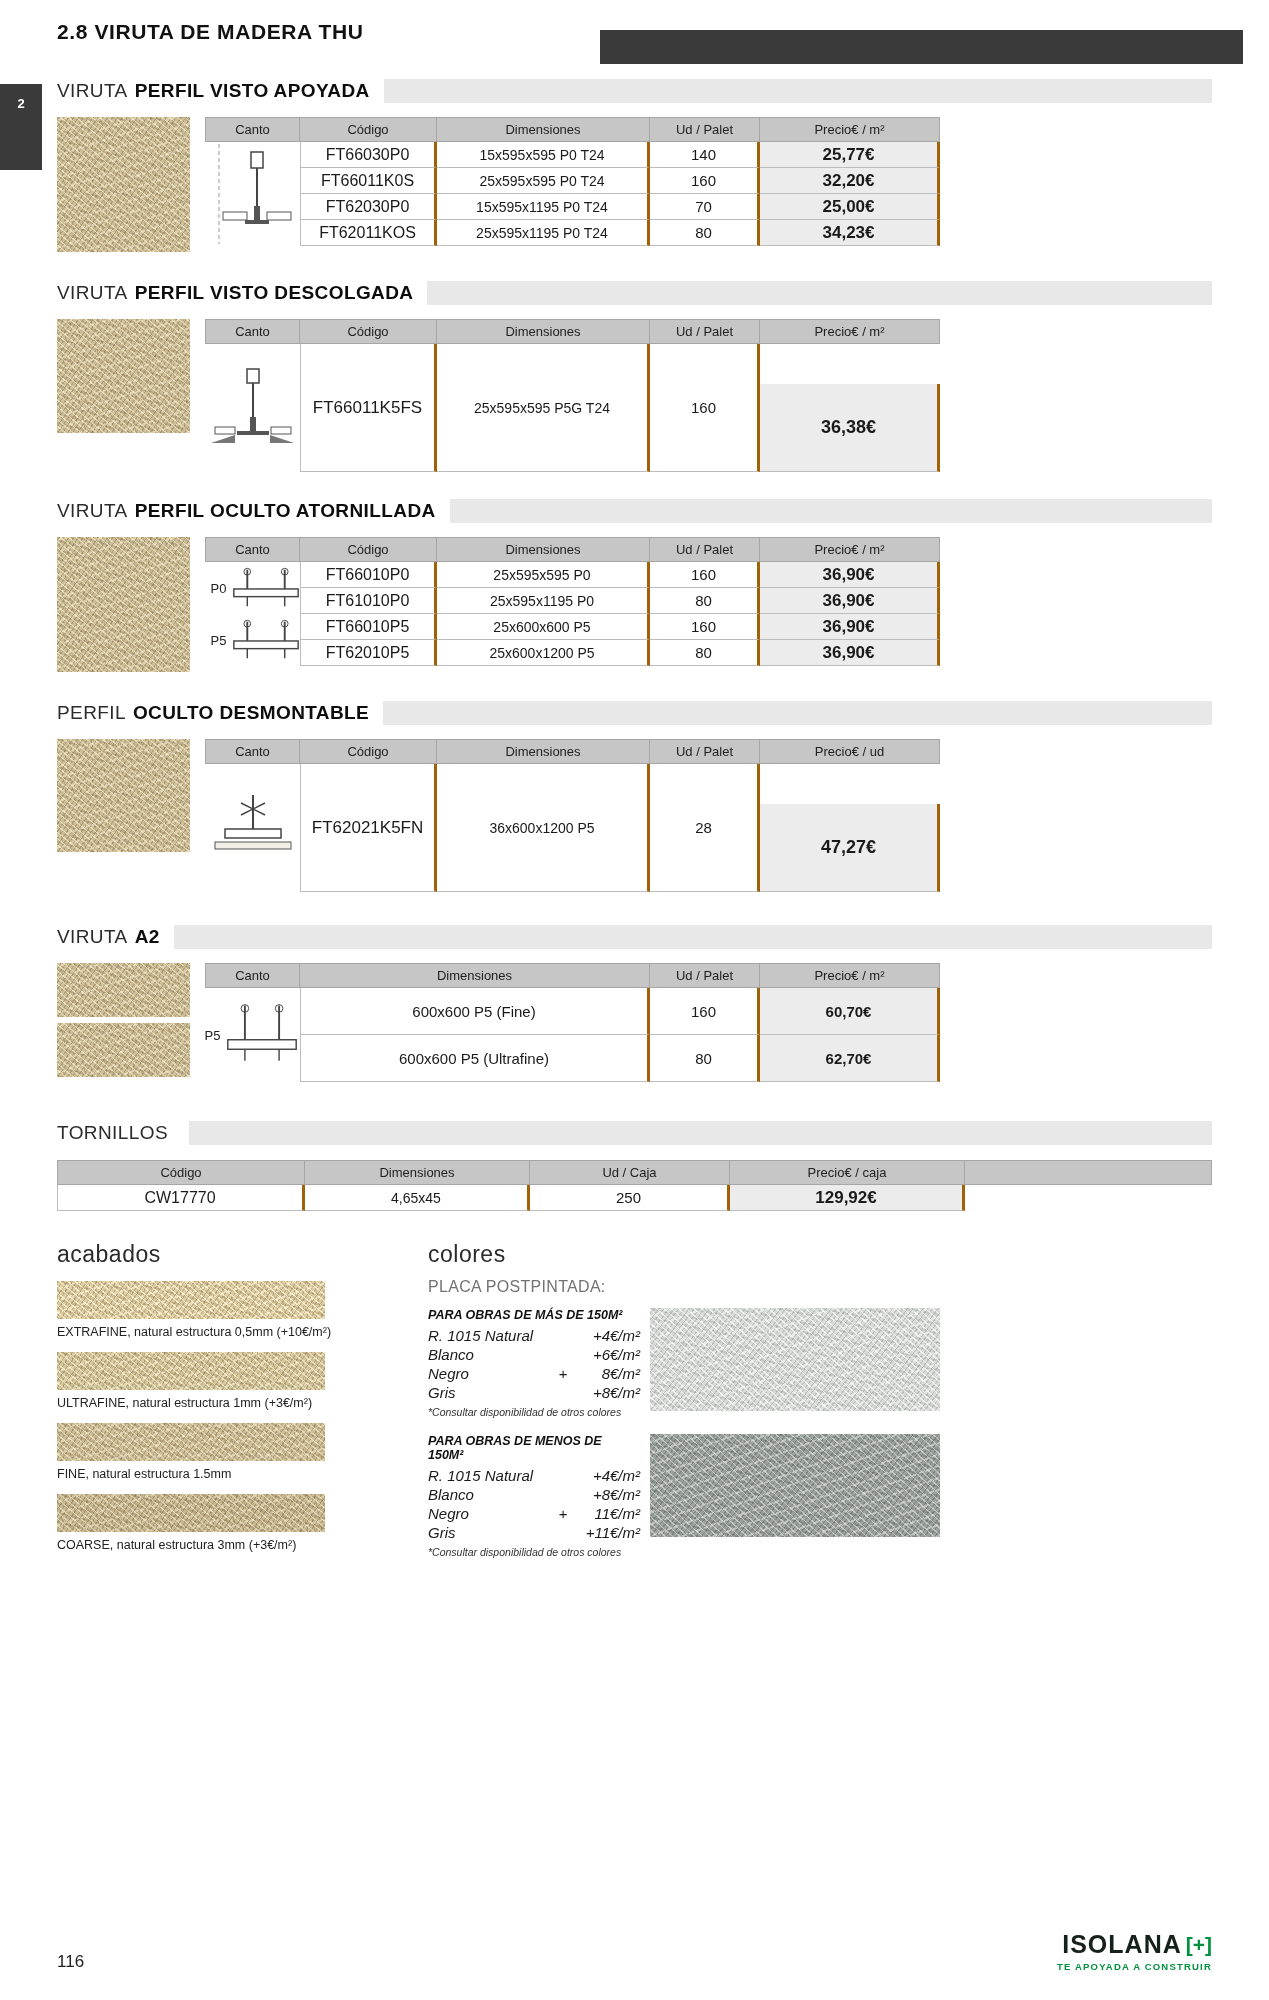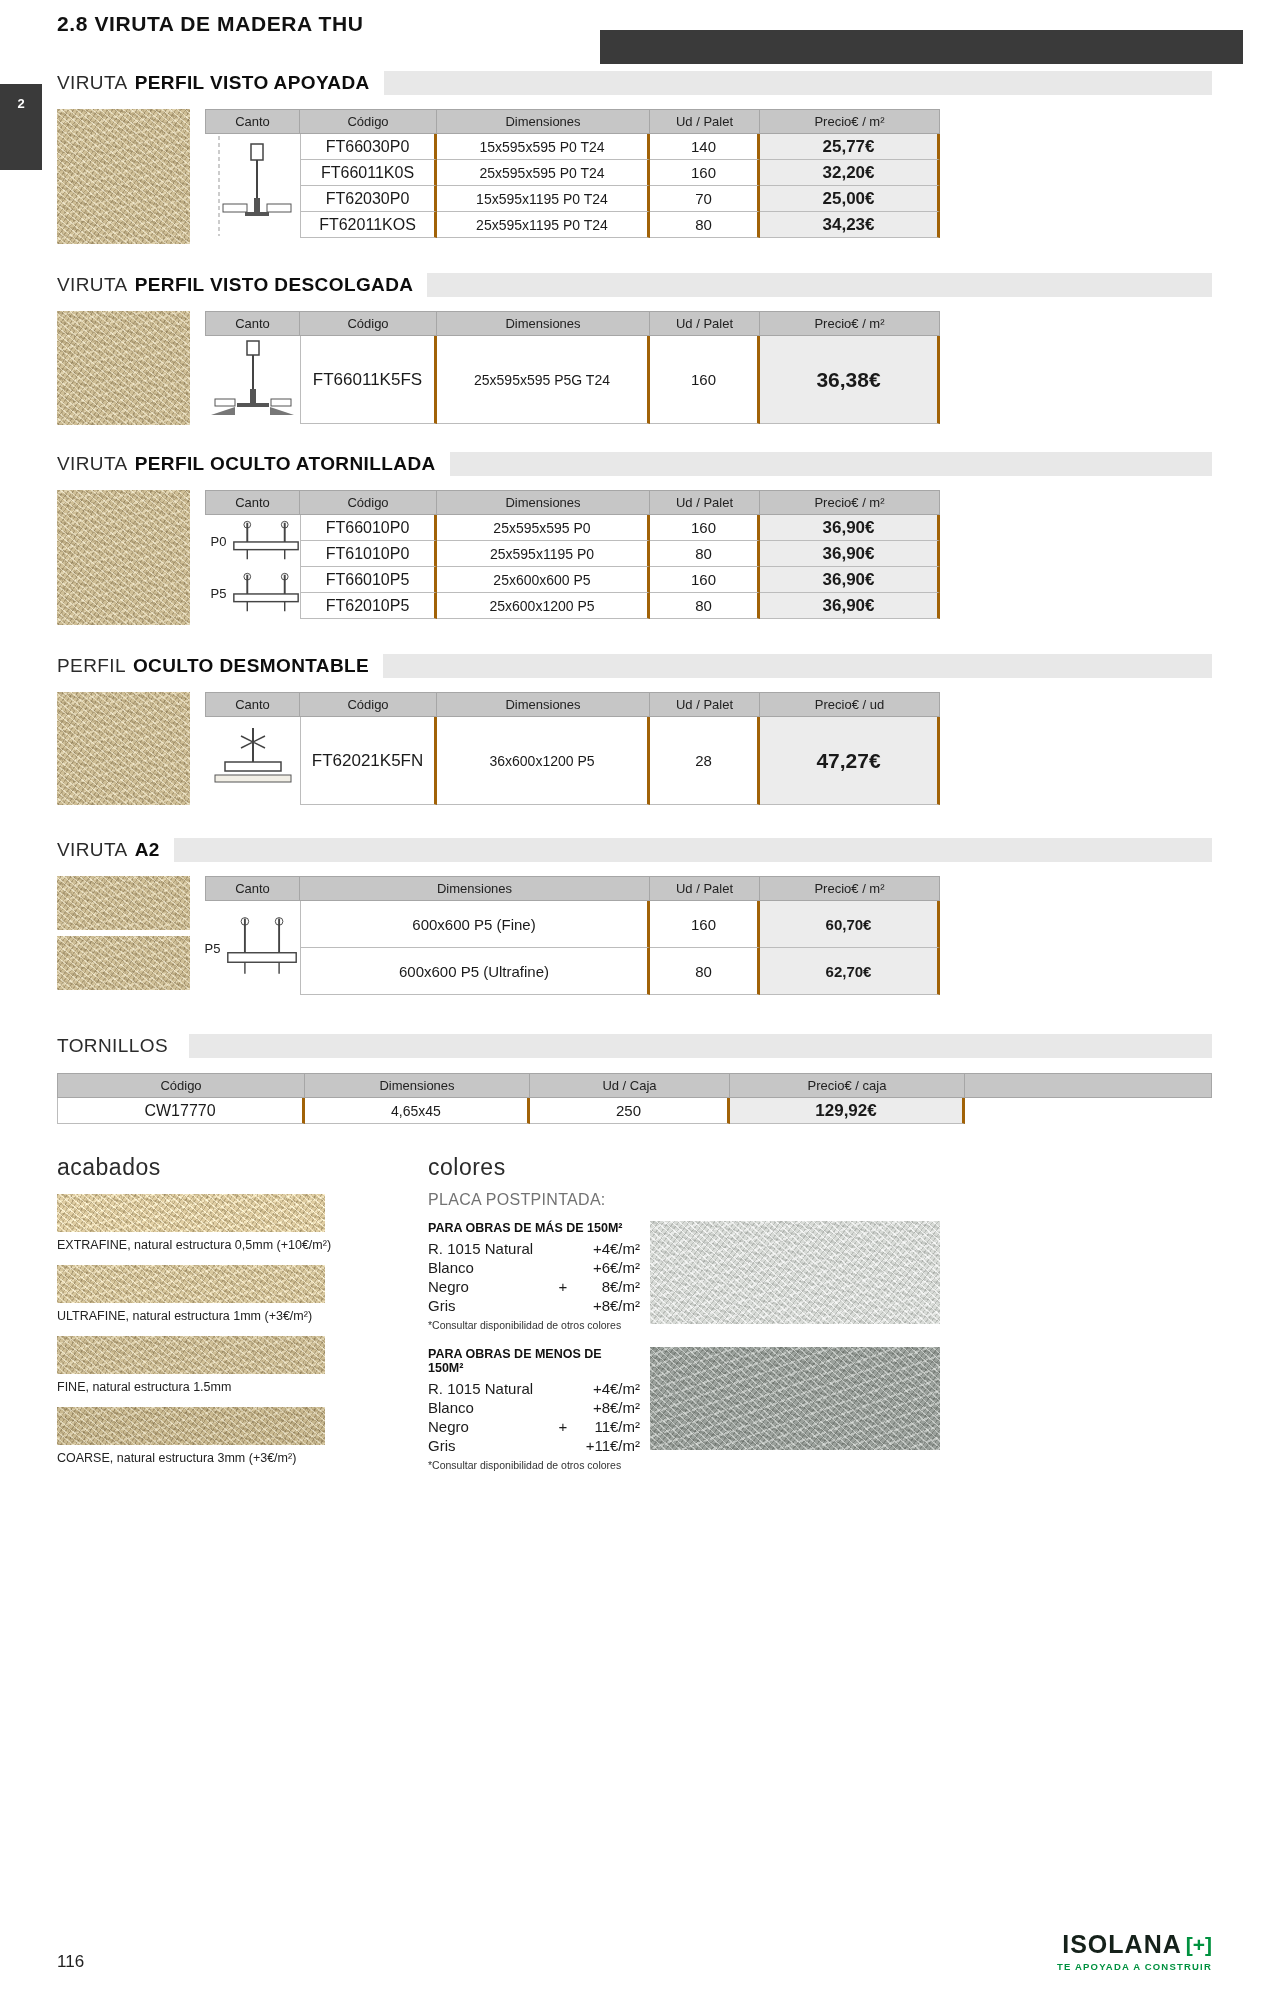--- a/index.html
+++ b/index.html
@@ -1,19 +1,19 @@
 <!DOCTYPE html>
 <html><head>
 <meta charset="utf-8">
 <style>
   * { margin:0; padding:0; box-sizing:border-box; }
   html,body { background:#ffffff; }
   body { font-family:"Liberation Sans", sans-serif; color:#1a1a1a; }
   .page { position:relative; width:1269px; height:2000px; background:#fff; overflow:hidden; }
-  .content { margin:0 57px; padding-top:12px; position:relative; }
+  .content { margin:0 57px; padding-top:20px; position:relative; }
 
   
   .h1 { font-size:21px; font-weight:bold; letter-spacing:.6px; color:#111; }
   .header-bar { position:absolute; left:600px; right:26px; top:30px; height:34px; background:#3a3a3a; }
   .side-tab { position:absolute; left:0; top:84px; width:42px; height:86px; background:#3a3a3a;
               color:#fff; font-size:13px; font-weight:bold; text-align:center; padding-top:12px; }
 
   
   .sec-title { display:flex; align-items:center; font-size:19px; letter-spacing:.4px; height:26px; }
   .t-light { font-weight:400; color:#2b2b2b; margin-right:7px; }
@@ -66,39 +66,39 @@
   .th.bl { border-left:1px solid #a6a6a6; }
   .th.merge { border-left:none; }
   .td { min-height:26px; background:#fff; border-right:3px solid #a16207; border-bottom:1px solid #bcbcbc;
         display:flex; align-items:center; justify-content:center; font-size:14px; color:#1a1a1a; }
   .td.bl { border-left:1px solid #bcbcbc; }
   .code { font-size:16px; }
   .ud { font-size:15px; }
   .price { font-weight:bold; font-size:17px; background:#ececec;text-align:right; }
   .tall .td { min-height:88px; }
   .tall .code { font-size:17px; }
-  .tall .price { font-size:21px; }
+  .tall .price { font-size:18px;margin-top:40px; }
   .a2row .td { min-height:47px; font-size:15px; }
   .canto-cell { grid-column:1; background:#fff; display:flex; flex-direction:column;
                 align-items:center; justify-content:center; gap:6px; }
   .span4 { grid-row:2 / 6;margin-left:8px; } .span2 { grid-row:2 / 4; } .span1 { grid-row:2 / 3; }
   .canto-group { display:flex; align-items:center; gap:4px; }
   .canto-label { font-size:13px; color:#222; }
   .td-filler { background:#fff; border:none; }
 
   
   .bottom-row { display:flex; margin-top:30px; }
   .acabados-col { width:371px; flex-shrink:0; }
   .lower-title { font-size:23px; font-weight:400; letter-spacing:.5px; color:#2b2b2b; }
   .strip { width:268px; height:38px; margin-top:13px; }
   .strip-caption { font-size:12.5px; color:#222; margin-top:6px; }
   .colores-col { width:512px; }
   .colores-sub { font-size:16px; color:#737373; margin-top:10px; letter-spacing:.3px; }
   .color-block { display:flex; gap:10px; align-items:flex-start; margin-top:12px; }
-  .color-text { width:212px; flex-shrink:0; }
+  .color-text { width:212px; flex-shrink:0;font-style:italic; }
   .color-heading { font-size:12.5px; font-weight:bold; color:#111; margin-bottom:4px; }
   .color-row { display:flex; font-size:15px; line-height:19px; color:#1a1a1a; }
   .color-name { flex:1; }
   .color-plus { width:26px; text-align:center; }
   .color-value { min-width:64px; text-align:right; }
   .footnote { font-size:10.5px; color:#333; margin-top:4px; }
   .tex-col { width:290px; height:103px; flex-shrink:0; }
 
   
   .footer { position:absolute; left:57px; right:57px; bottom:28px; display:flex;

